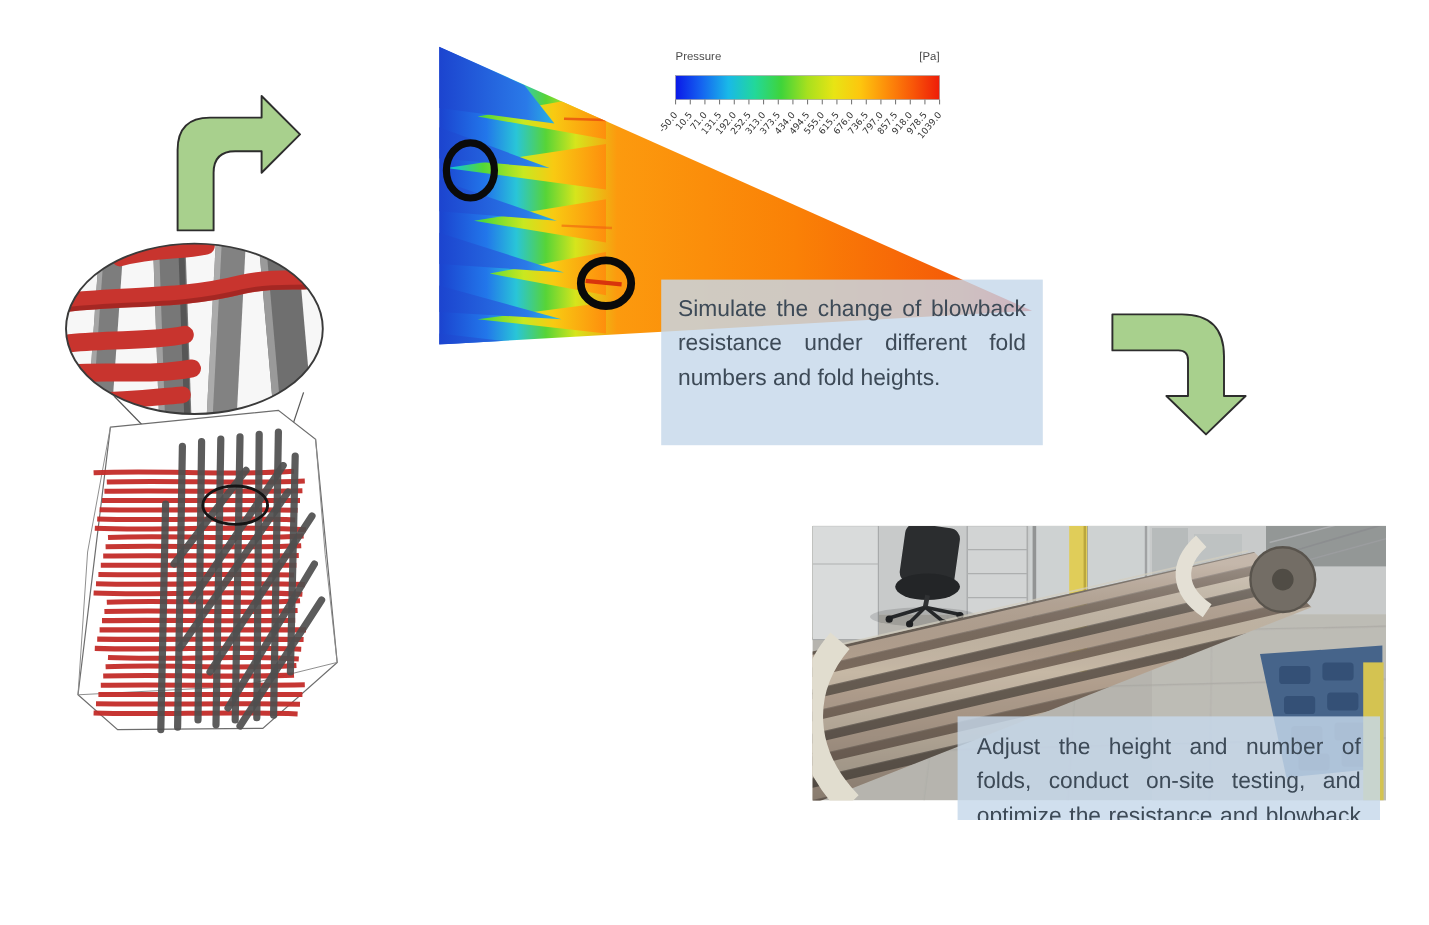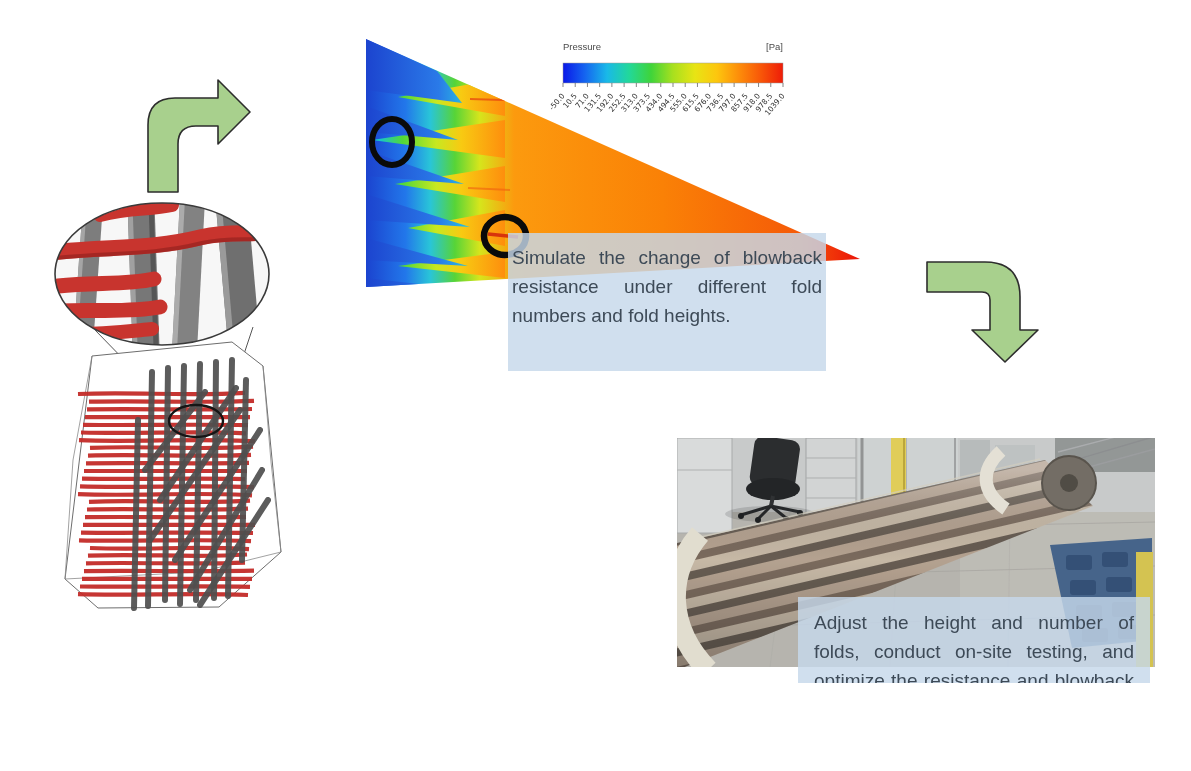--- a/index.html
+++ b/index.html
@@ -11,21 +11,21 @@
   .caption{
     position:absolute;
     background:rgba(198,216,234,0.82);
     color:#3d4a57;
     font-size:19px;
     line-height:29px;
     text-align:justify;
     box-sizing:border-box;
   }
   .caption-left{left:48px;top:605px;width:310px;height:100px;padding:6px 14px;}
-  .caption-mid{left:508px;top:233px;width:318px;height:138px;padding:10px 4px;}
+  .caption-mid{left:551px;top:233px;width:318px;height:138px;padding:10px 14px;}
   .caption-right{left:798px;top:597px;width:352px;height:140px;padding:11px 16px;}
 </style>
 </head>
 <body>
 
 <div id="canvas">
 
   <svg class="art" width="1191" height="771" viewBox="0 0 1191 771">
     <defs>
 

